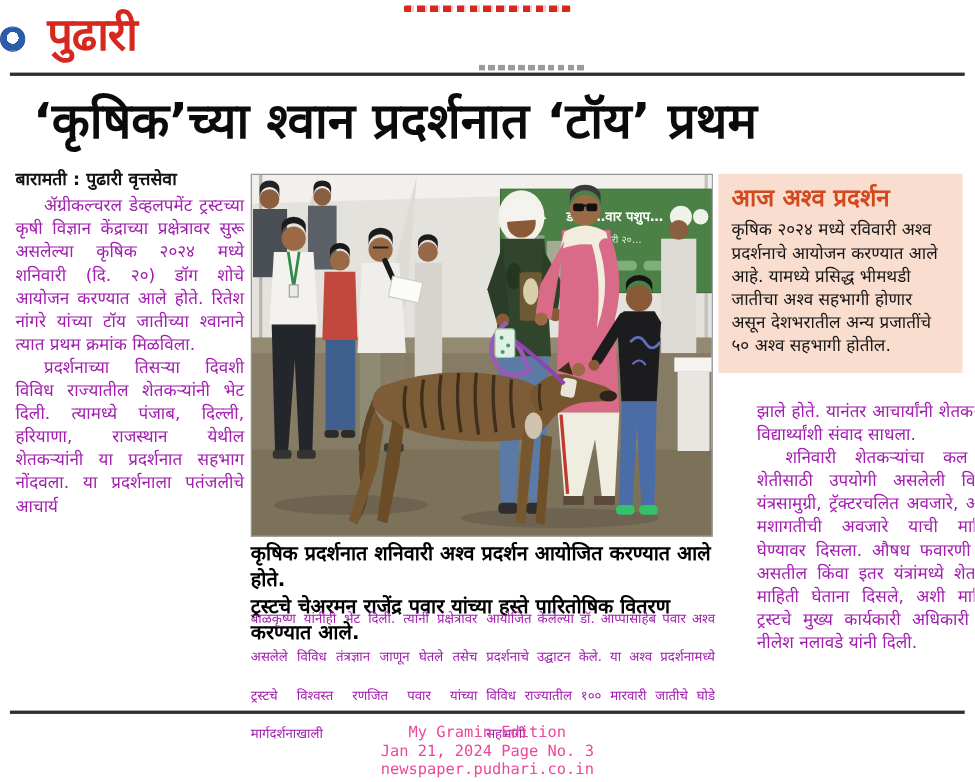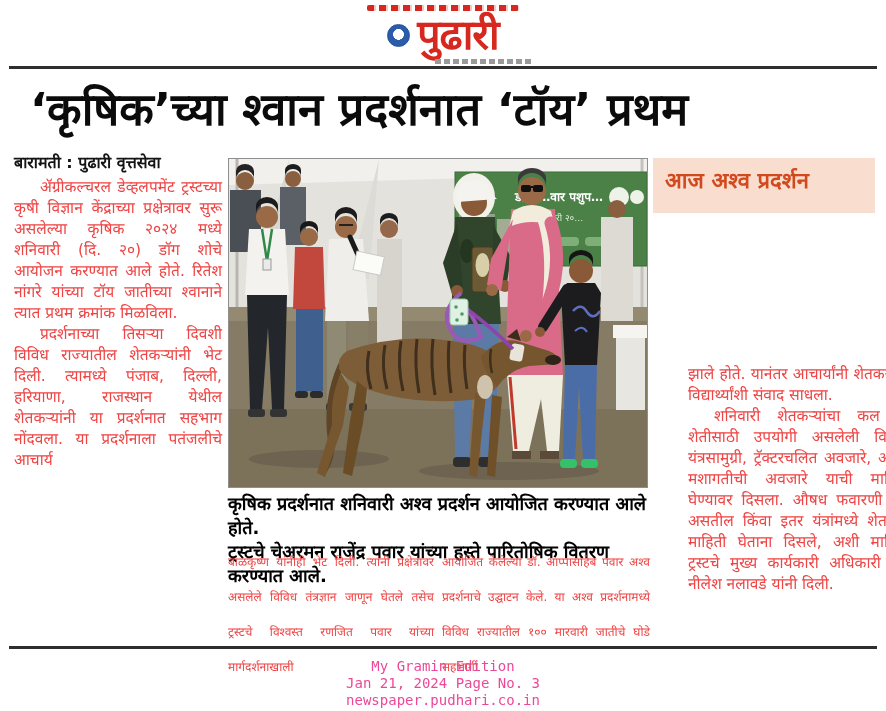--- a/index.html
+++ b/index.html
@@ -8,21 +8,21 @@
     font-family:"DejaVu Sans", sans-serif; color:#141414; overflow:hidden;
   }
 
   
   .masthead { position:absolute; top:5px; left:0; right:0; text-align:center; }
   .tagline-top {
     width:152px; height:6px; margin:0 auto 2px;
     background:repeating-linear-gradient(90deg,#d6281e 0 7px, rgba(214,40,30,.25) 7px 9px, transparent 9px 12px);
     border-radius:2px;
   }
-  .logo-row { display:flex; align-items:center; justify-content:center; gap:7px; height:44px; }
+  .logo-row { display:flex; align-items:center; gap:20px; height:44px;font-family:Liberation Mono, monospace; }
   .emblem {
     display:inline-block; width:23px; height:23px; border-radius:50%;
     background:radial-gradient(circle at 50% 45%, #ffffff 0 34%, #2a5caa 35% 100%);
     border:1px solid #24509a; box-sizing:border-box;
   }
   .logo-text { font-size:41px; line-height:1; font-weight:bold; color:#d6281e; letter-spacing:-1px; }
   .tagline-bottom {
     width:96px; height:5px; margin:2px auto 0; transform:translateX(40px);
     background:repeating-linear-gradient(90deg,#9a9a9a 0 6px, transparent 6px 9px);
   }
@@ -30,21 +30,21 @@
   .rule { position:absolute; left:9px; right:9px; height:3px; background:#2e2e2e; }
   .rule-top { top:66px; }
   .rule-bottom { top:646px; }
 
   .headline {
     position:absolute; left:30px; top:77px; width:856px; margin:0;
     font-size:45px; font-weight:bold; color:#0b0b0b; white-space:nowrap;
     font-family:"DejaVu Sans", sans-serif;
   }
 
-  .body { margin:0; font-size:15.5px; line-height:21px; text-align:justify; color:#ef4444; }
+  .body { margin:0; font-size:15.5px; line-height:21px; text-align:justify; color:#a21caf; }
   .indent { text-indent:26px; }
   .dateline { margin:0 0 4px 0; font-weight:bold; font-size:16px; }
 
   .col-left  { position:absolute; left:14px;  top:151px; width:208px; }
   .col-right { position:absolute; left:688px; top:364px; width:221px; }
   .col-mid-left  { position:absolute; left:228px; top:545px; width:206px; }
   .col-mid-right { position:absolute; left:442px; top:545px; width:208px; }
   .col-mid-left .body, .col-mid-right .body { line-height:35px; font-size:12px; }
 
   .photo {
@@ -273,20 +273,21 @@
 
   <div class="col-mid-left">
     <p class="body">बाळकृष्ण यांनीही भेट दिली. त्यांनी प्रक्षेत्रावर असलेले विविध तंत्रज्ञान जाणून घेतले तसेच ट्रस्टचे विश्वस्त रणजित पवार यांच्या मार्गदर्शनाखाली</p>
   </div>
   <div class="col-mid-right">
     <p class="body">आयोजित केलेल्या डॉ. आप्पासाहेब पवार अश्व प्रदर्शनाचे उद्घाटन केले. या अश्व प्रदर्शनामध्ये विविध राज्यातील १०० मारवारी जातीचे घोडे सहभागी</p>
   </div>
 
   <aside class="sidebar-box">
     <h2>आज अश्व प्रदर्शन</h2>
+    <p>कृषिक २०२४ मध्ये रविवारी अश्व प्रदर्शनाचे आयोजन करण्यात आले आहे. यामध्ये प्रसिद्ध भीमथडी जातीचा अश्व सहभागी होणार असून देशभरातील अन्य प्रजातींचे ५० अश्व सहभागी होतील.</p>
   </aside>
 
   <div class="col-right">
     <p class="body">झाले होते. यानंतर आचार्यांनी शेतकरी व विद्यार्थ्यांशी संवाद साधला.</p>
     <p class="body indent">शनिवारी शेतकऱ्यांचा कल हा शेतीसाठी उपयोगी असलेली विविध यंत्रसामुग्री, ट्रॅक्टरचलित अवजारे, आंतर मशागतीची अवजारे याची माहिती घेण्यावर दिसला. औषध फवारणी यंत्रे असतील किंवा इतर यंत्रांमध्ये शेतकरी माहिती घेताना दिसले, अशी माहिती ट्रस्टचे मुख्य कार्यकारी अधिकारी प्रा. नीलेश नलावडे यांनी दिली.</p>
   </div>
 
   <div class="rule rule-bottom"></div>
 
   <footer class="page-footer">

